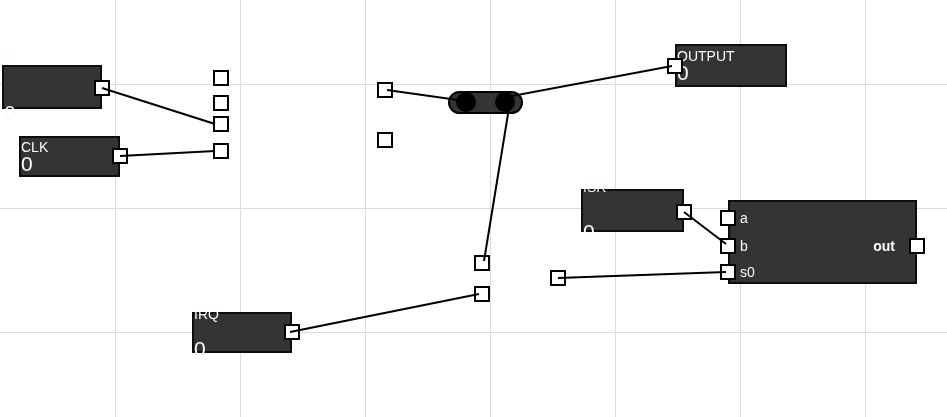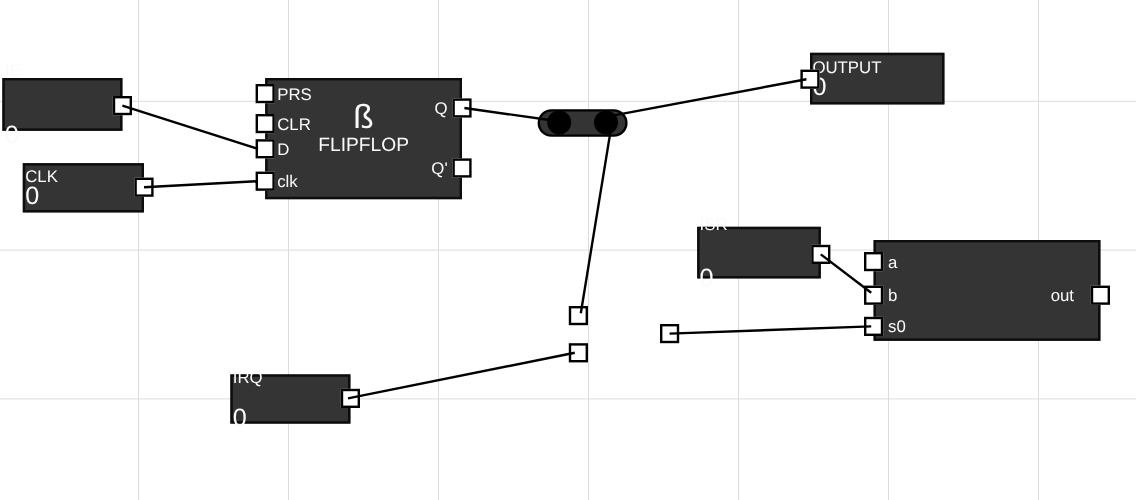--- a/index.html
+++ b/index.html
@@ -47,48 +47,36 @@
   <div class="block vblock" style="left:2px;top:65px;width:100px;height:44px;gap:38px;">
     <span class="title">IE</span>
     <span class="value">0</span>
   </div>
 
   <div class="block vblock" style="left:19px;top:136px;width:101px;height:41px;">
     <span class="title">CLK</span>
     <span class="value">0</span>
   </div>
 
-  <div class="block" style="left:221px;top:65px;width:164px;height:101px;">
-    <span class="inlabel" style="left:8px;top:4px;">PRS</span>
-    <span class="inlabel" style="left:8px;top:29px;">CLR</span>
-    <span class="inlabel" style="left:8px;top:50px;">D</span>
-    <span class="inlabel" style="left:8px;top:77px;">clk</span>
-    <span class="inlabel" style="right:10px;top:16px;">Q</span>
-    <span class="inlabel" style="right:10px;top:66px;">Q'</span>
-    <div class="ffcenter">
-      <span class="ffsym">ß</span>
-      <span class="ffname">FLIPFLOP</span>
-    </div>
-  </div>
 
   <div class="block vblock" style="left:675px;top:44px;width:112px;height:43px;">
     <span class="title">OUTPUT</span>
     <span class="value">0</span>
   </div>
 
   <div class="block vblock" style="left:581px;top:189px;width:103px;height:43px;gap:28px;">
     <span class="title">ISR</span>
     <span class="value">0</span>
   </div>
 
   <div class="block" style="left:728px;top:200px;width:189px;height:84px;">
     <span class="inlabel" style="left:10px;top:9px;">a</span>
     <span class="inlabel" style="left:10px;top:37px;">b</span>
     <span class="inlabel" style="left:10px;top:63px;">s0</span>
-    <span class="inlabel" style="right:20px;top:37px;">out</span>
+    <span class="inlabel" style="right:20px;top:37px;font-weight:bold;">out</span>
   </div>
 
 
   <div class="block vblock" style="left:192px;top:312px;width:100px;height:41px;gap:18px;">
     <span class="title">IRQ</span>
     <span class="value">0</span>
   </div>
 
   <div class="pill" style="left:448px;top:91px;width:75px;height:23px;">
     <span class="dot" style="left:6px;top:-1px;"></span>

